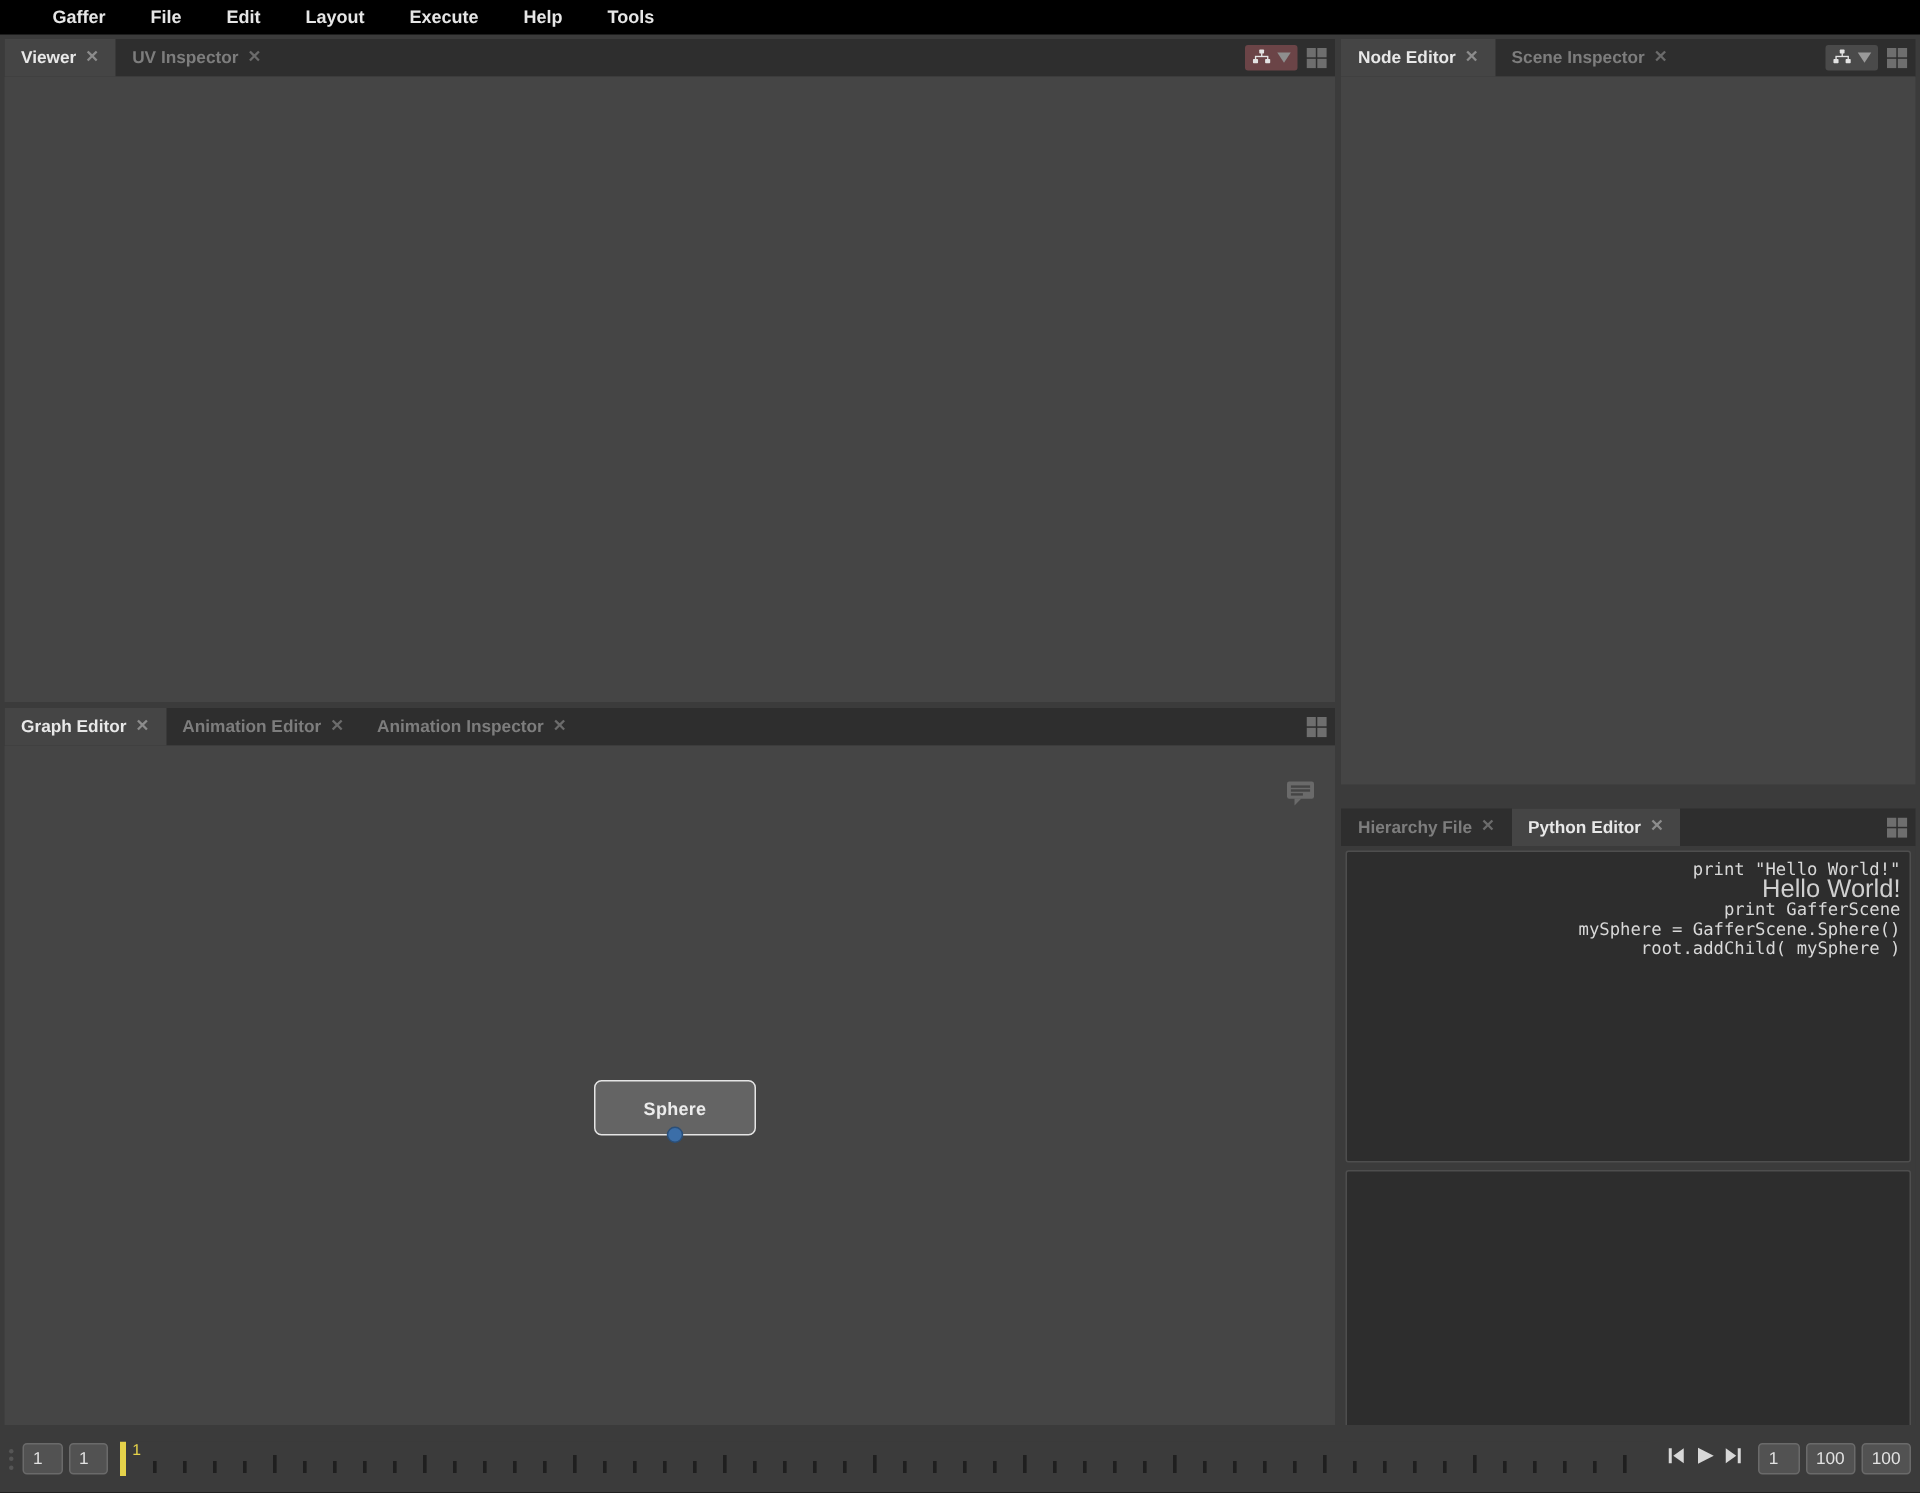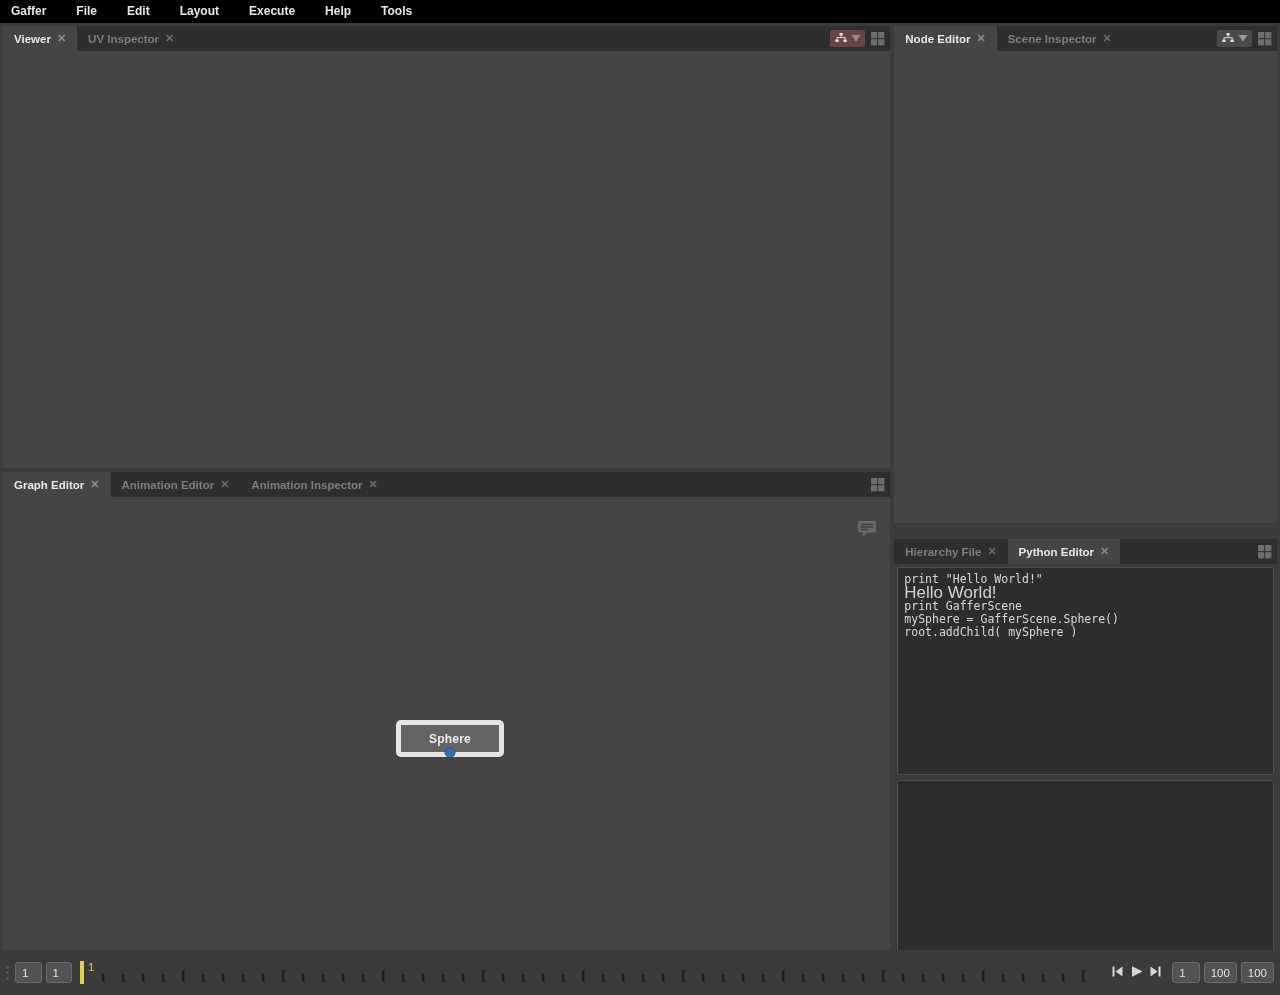--- a/index.html
+++ b/index.html
@@ -13,39 +13,41 @@
     -webkit-font-smoothing: antialiased;
   }
 
   
   .menubar {
     height: 23px;
     background: #000000;
     display: flex;
     align-items: center;
     padding-left: 11px;
+    margin-left: 24px;
   }
   .menu-item {
     color: #e6e6e6;
     font-size: 12px;
     font-weight: bold;
     padding: 0 13px 0 0;
     margin-right: 17px;
     white-space: nowrap;
     cursor: default;
     line-height: 23px;
   }
   .menu-item:last-child { margin-right: 0; }
 
   
   .app {
     width: 1280px;
     height: 972px;
     background: #3b3b3b;
     position: relative;
+    text-align: right;
   }
 
   .main-split {
     display: flex;
     width: 1280px;
     height: 950px;
     padding: 3px 3px 0 3px;
     gap: 4px;
   }
 
@@ -149,21 +151,21 @@
     align-items: center;
     justify-content: center;
   }
   .node {
     position: absolute;
     left: 393px;
     top: 223px;
     width: 108px;
     height: 37px;
     background: #646464;
-    border: 5px solid #e5e5e5;
+    border: 1px solid #e5e5e5;
     border-radius: 5px;
     display: flex;
     align-items: center;
     justify-content: center;
   }
   .node-label {
     font-size: 12px;
     font-weight: bold;
     color: #ececec;
     letter-spacing: .2px;

